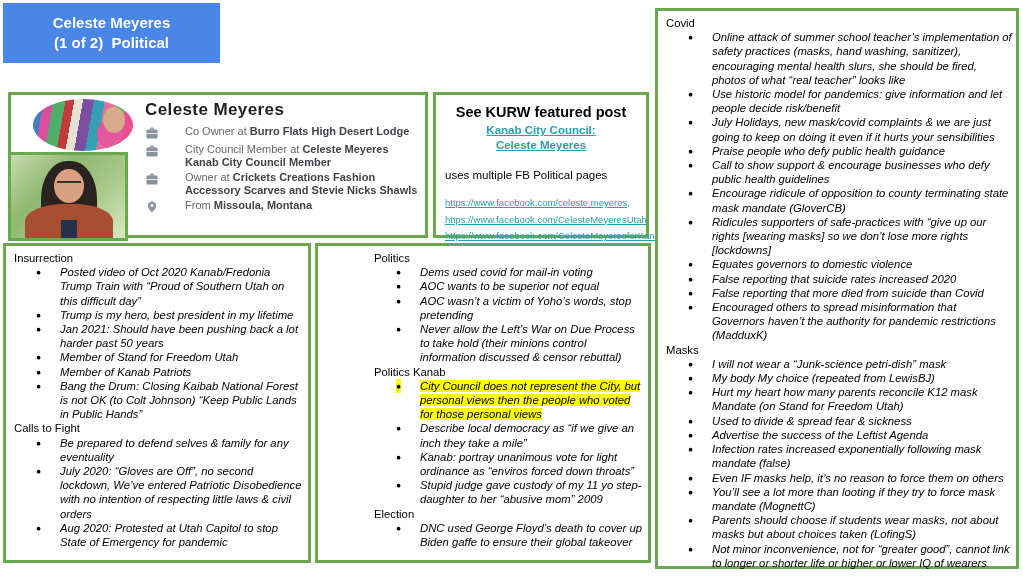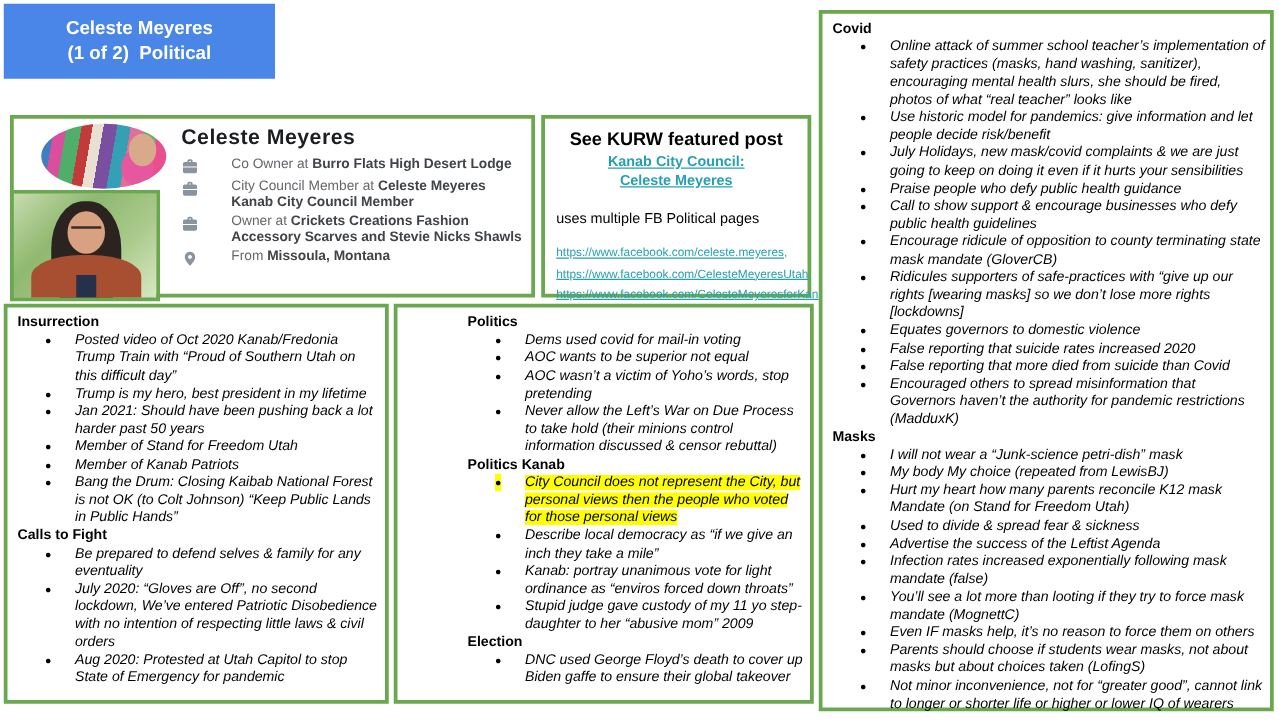--- a/index.html
+++ b/index.html
@@ -59,21 +59,21 @@
                color: #26a0b0; text-decoration: underline; line-height: 15px; margin-top: 3px;
                cursor: pointer; }
   .kurw-note { font-size: 11.5px; color: #000; margin: 16px 0 0 9px; }
   .kurw-urls { margin: 14px 0 0 9px; }
   .url-line { font-size: 9.5px; line-height: 16.5px; }
   .url-line a { color: #26a0b0; text-decoration: underline; cursor: pointer; }
   .url-line .sfx { color: #26a0b0; }
 
   
   .col-pad { padding: 5px 4px 4px 8px; }
-  .section-heading { font-weight: bold; font-size: 11.3px; line-height: 14.2px; color: #000; }
+  .section-heading { font-weight: normal; font-size: 11.3px; line-height: 14.2px; color: #000; }
   .bullet-list { list-style: none; font-style: italic; }
   .bullet-item { position: relative; padding-left: 46px; font-size: 11.3px;
                  line-height: 14.2px; color: #000; }
   .bullet-item::before { content: "●"; position: absolute; left: 22px; top: 0;
                  font-size: 8.5px; line-height: 14.2px; }
   .bullet-item.highlight::before { background: #ffff00; }
   .bullet-item.highlight .item-text { background: #ffff00; }
   .item-text { display: inline; }
 </style>
 </head>
@@ -230,22 +230,22 @@
       </div>
       <div>
         <div class="section-heading">Masks</div>
         <ul class="bullet-list">
             <li class="bullet-item"><span class="item-text">I will not wear a “Junk-science petri-dish” mask</span></li>
             <li class="bullet-item"><span class="item-text">My body My choice (repeated from LewisBJ)</span></li>
             <li class="bullet-item"><span class="item-text">Hurt my heart how many parents reconcile K12 mask Mandate (on Stand for Freedom Utah)</span></li>
             <li class="bullet-item"><span class="item-text">Used to divide &amp; spread fear &amp; sickness</span></li>
             <li class="bullet-item"><span class="item-text">Advertise the success of the Leftist Agenda</span></li>
             <li class="bullet-item"><span class="item-text">Infection rates increased exponentially following mask mandate (false)</span></li>
+            <li class="bullet-item"><span class="item-text">Even IF masks help, it’s no reason to force them on others</span></li>
             <li class="bullet-item"><span class="item-text">You’ll see a lot more than looting if they try to force mask mandate (MognettC)</span></li>
-            <li class="bullet-item"><span class="item-text">Even IF masks help, it’s no reason to force them on others</span></li>
             <li class="bullet-item"><span class="item-text">Parents should choose if students wear masks, not about masks but about choices taken (LofingS)</span></li>
             <li class="bullet-item"><span class="item-text">Not minor inconvenience, not for “greater good”, cannot link to longer or shorter life or higher or lower IQ of wearers</span></li>
           </ul>
       </div>
     </div>
   </div>
 
 </div>
 
 </body></html>

